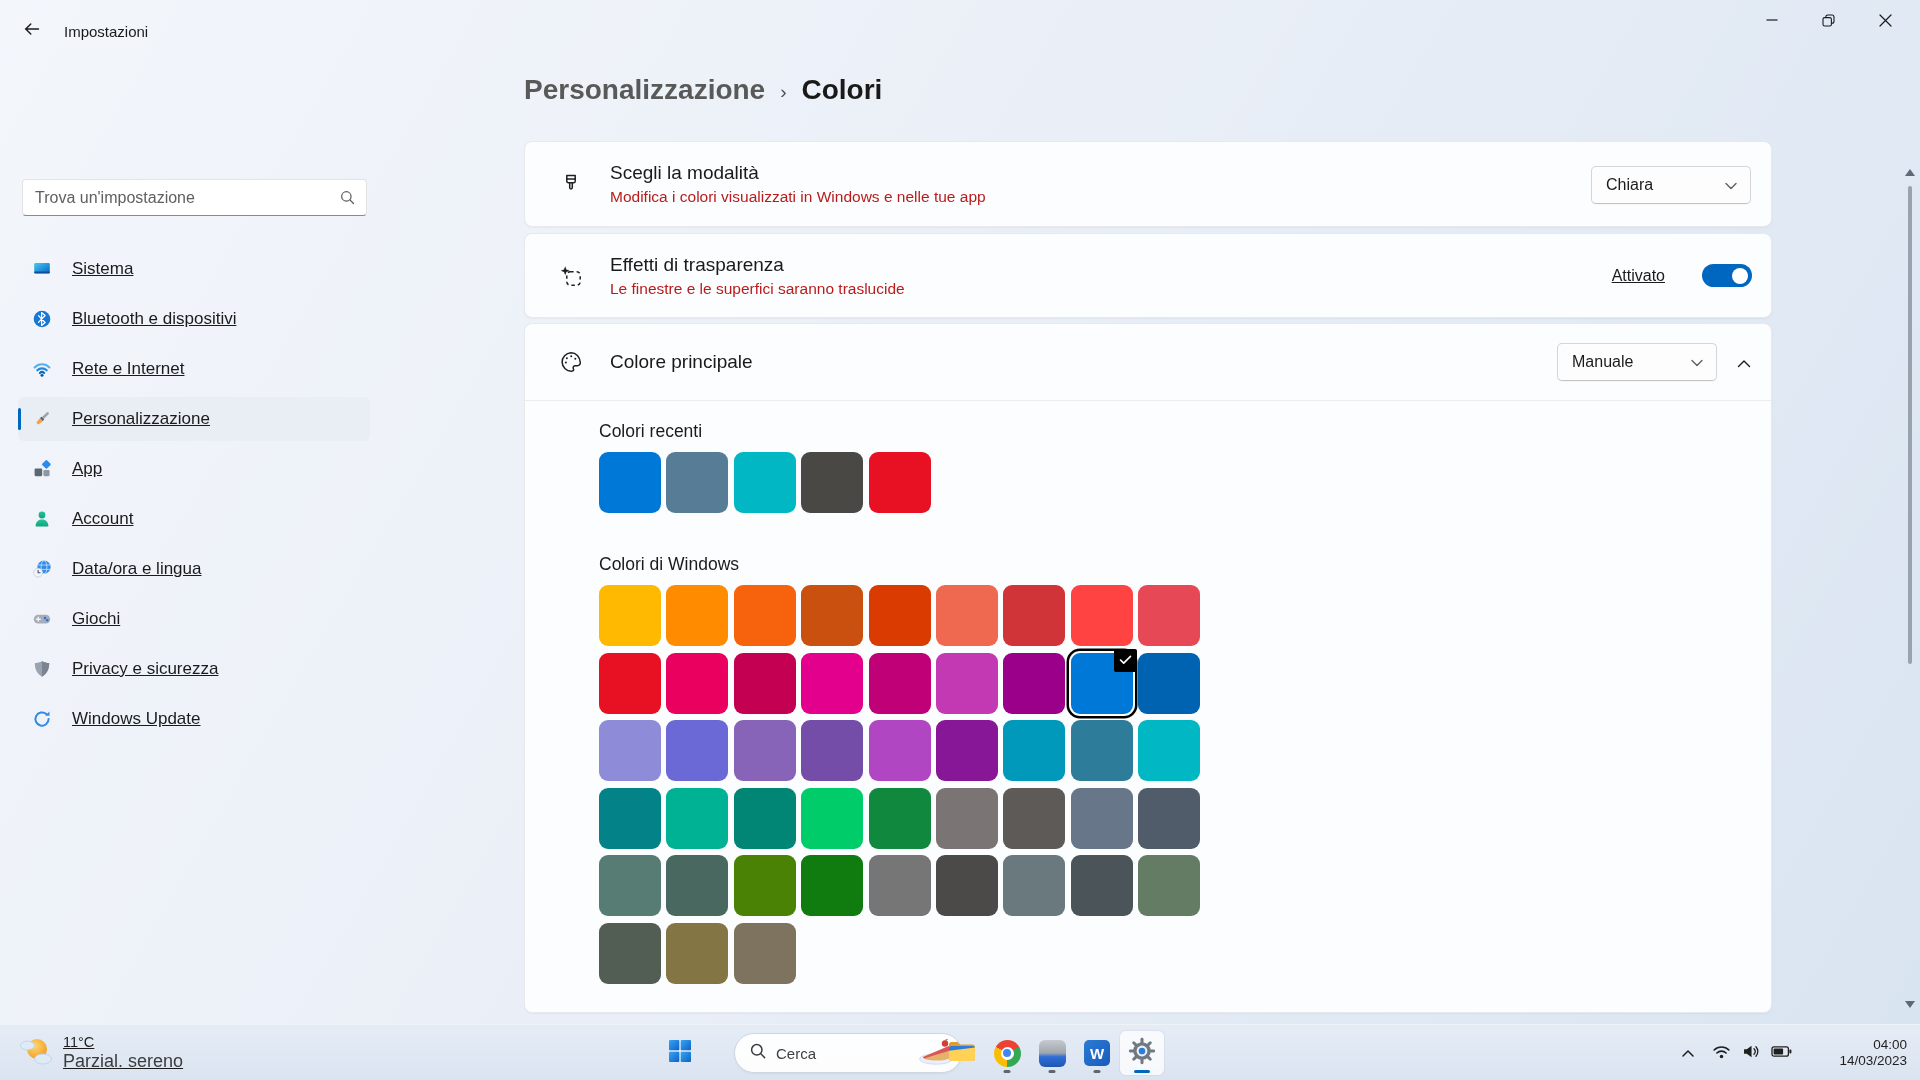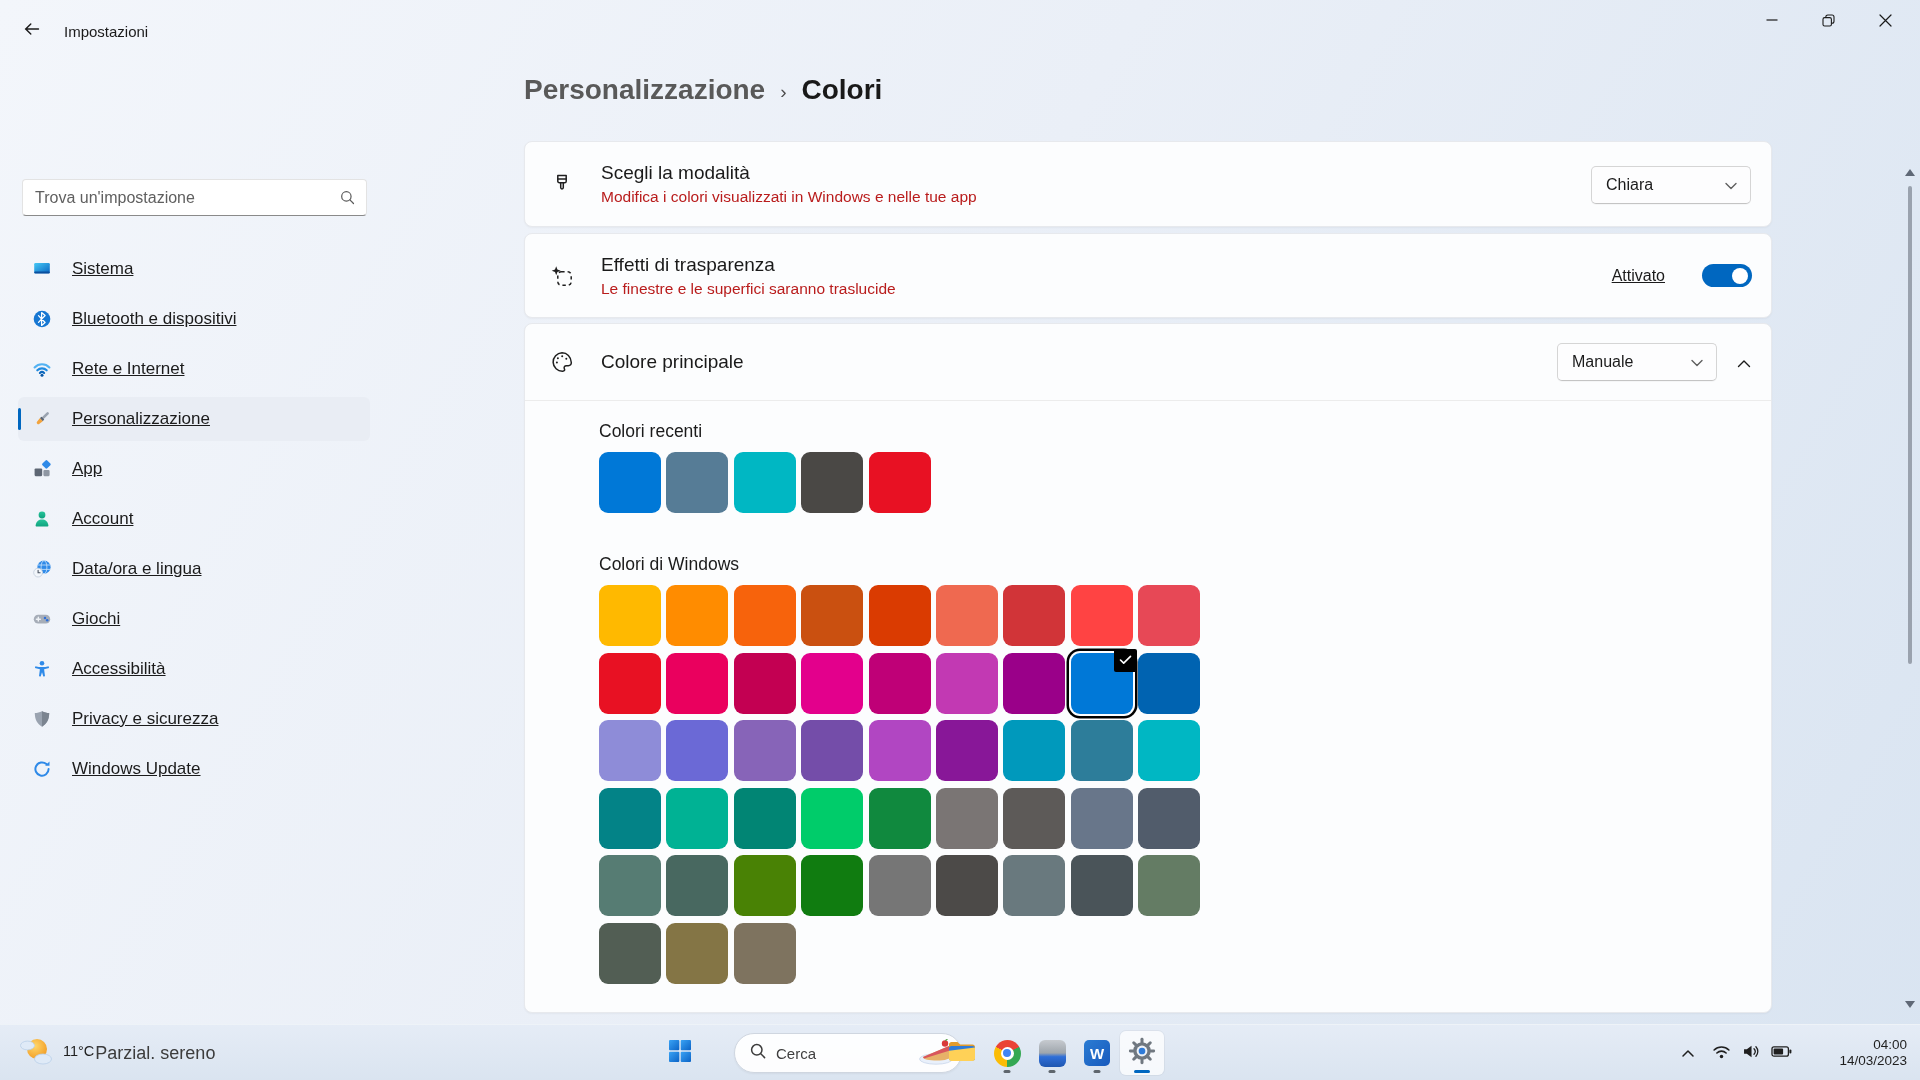--- a/index.html
+++ b/index.html
@@ -35,21 +35,21 @@
   
   .breadcrumb{position:absolute;left:524px;top:74px;display:flex;align-items:center;gap:15px;
     font-size:28px;font-weight:600;}
   .breadcrumb .parent{color:#595959;}
   .breadcrumb .sep{color:#4d4d4d;font-size:19px;font-weight:400;padding-top:3px;}
   .breadcrumb .current{color:#191919;}
 
   
   .card{position:absolute;left:524px;width:1248px;background:#fcfdfe;border:1px solid #e7e9ed;
     border-radius:8px;box-shadow:0 1px 2px rgba(0,0,0,.04);}
-  .card-row{display:flex;align-items:center;height:100%;padding-left:24px;position:relative;}
+  .card-row{display:flex;align-items:center;height:100%;padding-left:33px;position:relative;}
   .cicon{width:26px;height:26px;margin-right:26px;flex:none;display:flex;}
   .card-text{display:flex;flex-direction:column;gap:4px;}
   .ctitle{font-size:19px;color:#1a1a1a;}
   .csub{font-size:15.5px;color:#b91c1c;}
   .dropdown{position:absolute;height:38px;width:160px;background:#fdfdfe;border:1px solid #d5d5d5;
     border-bottom-color:#c4c4c4;border-radius:5px;display:flex;align-items:center;
     justify-content:space-between;padding:0 13px 0 14px;font-size:16px;
     box-shadow:0 1px 1px rgba(0,0,0,.03);cursor:default;}
   #card-mode{top:141px;height:86px;}
   #card-transparency{top:233px;height:85px;}
@@ -81,21 +81,21 @@
   .sb-up{position:absolute;left:1905px;top:169px;width:0;height:0;
     border-left:5px solid transparent;border-right:5px solid transparent;border-bottom:7px solid #5f6876;}
   .sb-down{position:absolute;left:1905px;top:1001px;width:0;height:0;
     border-left:5px solid transparent;border-right:5px solid transparent;border-top:7px solid #5f6876;}
 
   
   .taskbar{position:absolute;left:0;top:1024px;width:1920px;height:56px;
     background:linear-gradient(180deg,#e5ecf6,#dae4f0);border-top:1px solid rgba(255,255,255,.55);}
   .weather{position:absolute;left:8px;top:0;height:56px;display:flex;align-items:center;gap:9px;
     padding:0 10px;border-radius:6px;}
-  .weather-text{display:flex;flex-direction:row;gap:1px;}
+  .weather-text{display:flex;flex-direction:column;gap:1px;text-decoration:underline;}
   .w-temp{font-size:14.5px;color:#1f1f1f;}
   .w-cond{font-size:18px;color:#3c3c3c;}
   .tb-btn{position:absolute;top:6px;width:44px;height:44px;border-radius:6px;display:flex;
     align-items:center;justify-content:center;}
   .tb-btn.active{background:rgba(255,255,255,.75);box-shadow:0 0 0 1px rgba(0,0,0,.04);}
   .run-dot{position:absolute;bottom:2px;left:50%;transform:translateX(-50%);width:7px;height:3px;
     border-radius:2px;background:#5f666d;}
   .active-bar{position:absolute;bottom:2px;left:50%;transform:translateX(-50%);width:16px;height:3.5px;
     border-radius:2px;background:#0067c0;}
   .tb-search{position:absolute;left:734px;top:8px;width:228px;height:40px;background:rgba(255,255,255,.92);
@@ -252,29 +252,20 @@
     <div class="nav-item">
       <span class="nicon">
         <svg viewBox="0 0 20 20">
           <rect x="1.8" y="5.8" width="16.4" height="8.8" rx="4.4" fill="#a6adb8"></rect>
           <path d="M6.3 8.2v3.9M4.4 10.2h3.9" stroke="#eef1f5" stroke-width="1.4" stroke-linecap="round"></path>
           <circle cx="13" cy="9.1" r="1.25" fill="#2f6fd8"></circle>
           <circle cx="15.2" cy="11.3" r="1.25" fill="#2f6fd8"></circle>
         </svg>
       </span>
       <span>Giochi</span>
-    </div>
-    <div class="nav-item">
-      <span class="nicon">
-        <svg viewBox="0 0 20 20">
-          <circle cx="10" cy="4.2" r="2.3" fill="#2f8ae8"></circle>
-          <path d="M3.4 7.2c4.4 1.2 8.8 1.2 13.2 0l.5 1.7-5 1.3.9 7-1.7.4L10 13.2l-1.3 4.4-1.7-.4.9-7-5-1.3z" fill="#2f8ae8"></path>
-        </svg>
-      </span>
-      <span>Accessibilità</span>
     </div>
     <div class="nav-item">
       <span class="nicon">
         <svg viewBox="0 0 20 20">
           <path d="M10 2.2c2.4 1.2 4.8 1.8 7.2 1.8 0 6.4-2.4 10.8-7.2 13.8C5.2 14.8 2.8 10.4 2.8 4c2.4 0 4.8-.6 7.2-1.8z" fill="#9aa3b0"></path>
           <path d="M10 2.2c2.4 1.2 4.8 1.8 7.2 1.8 0 6.4-2.4 10.8-7.2 13.8z" fill="#7b8490"></path>
         </svg>
       </span>
       <span>Privacy e sicurezza</span>
     </div>

